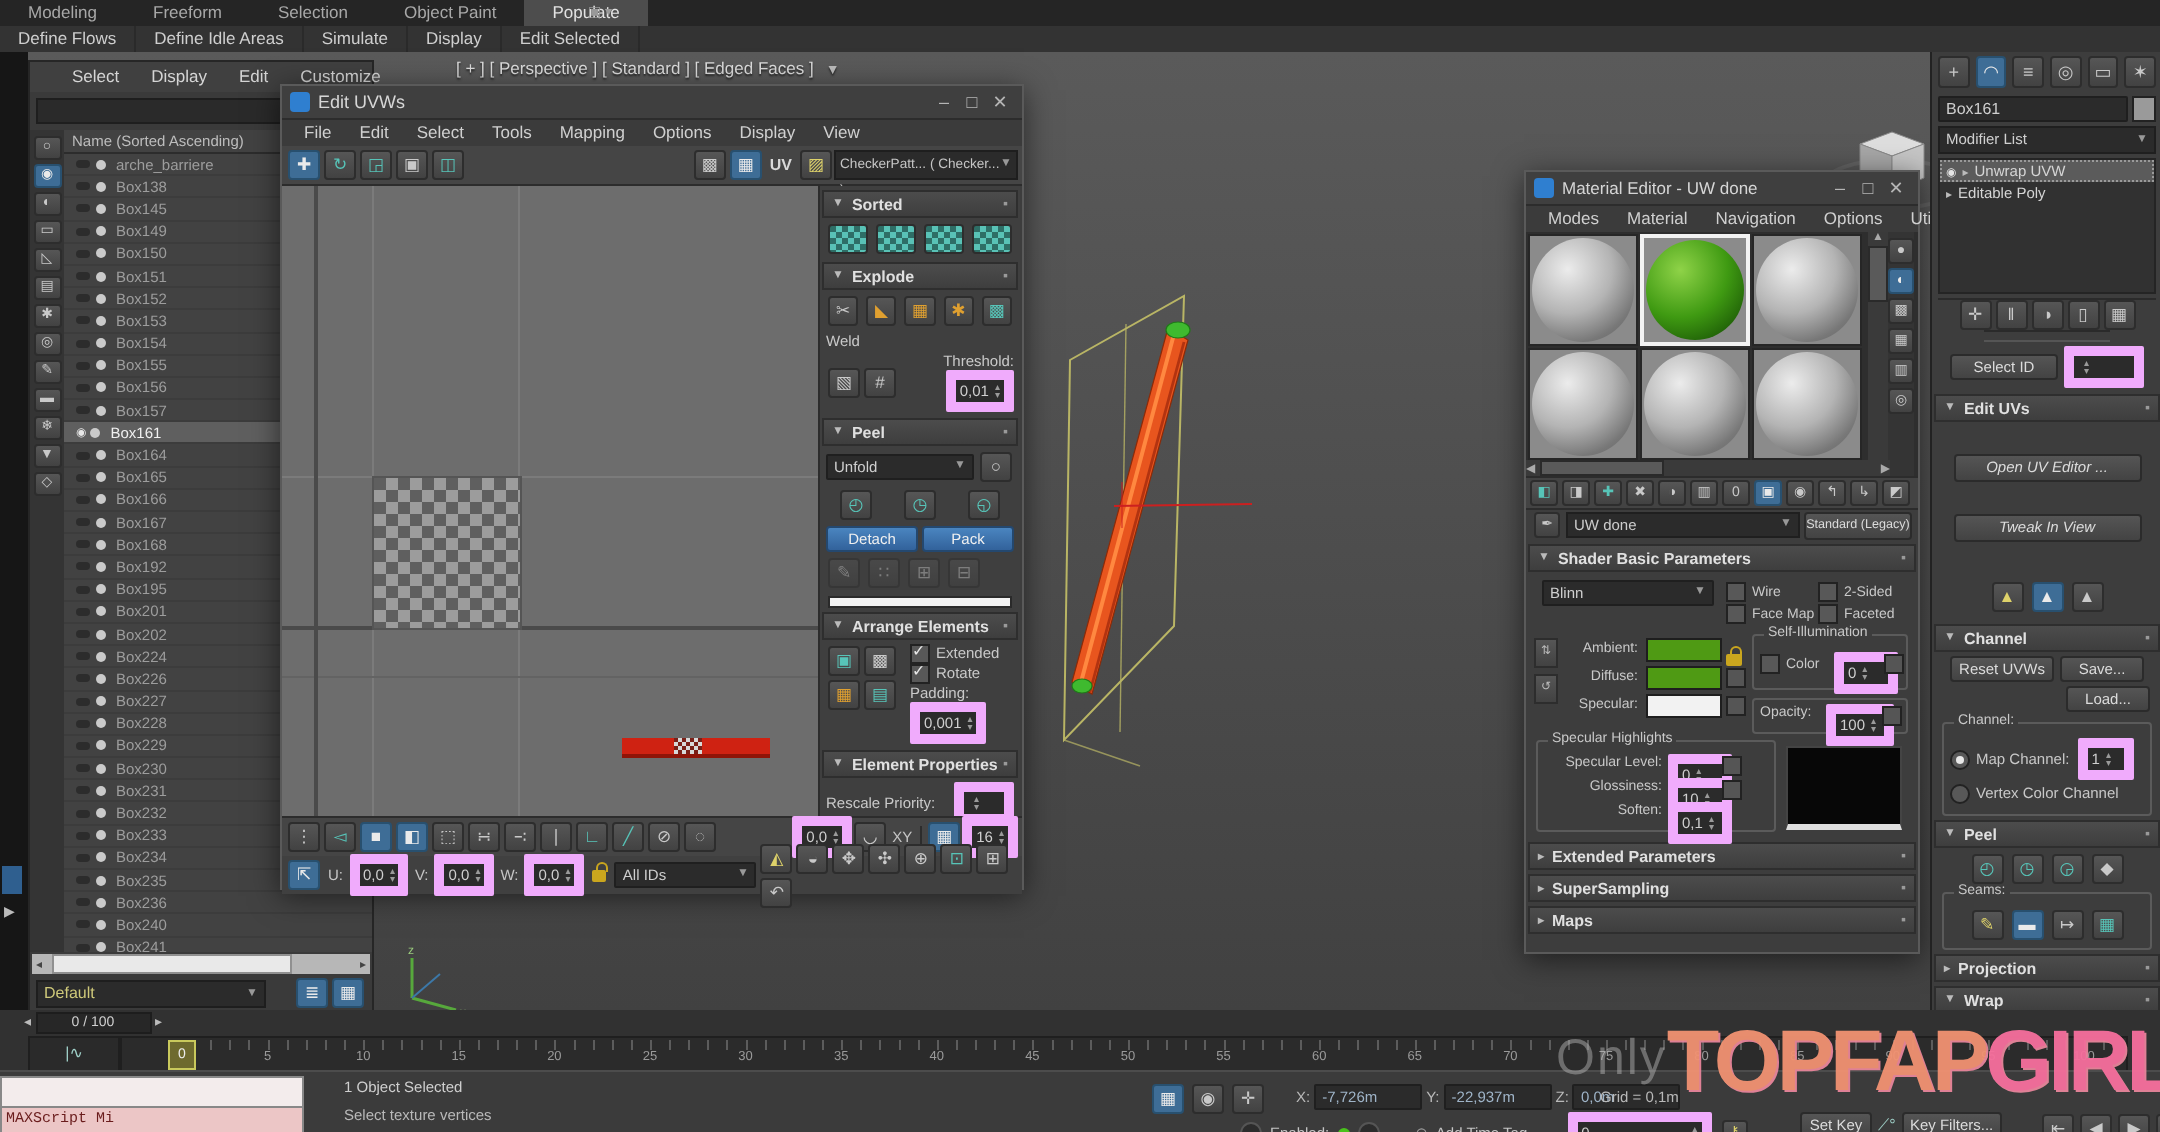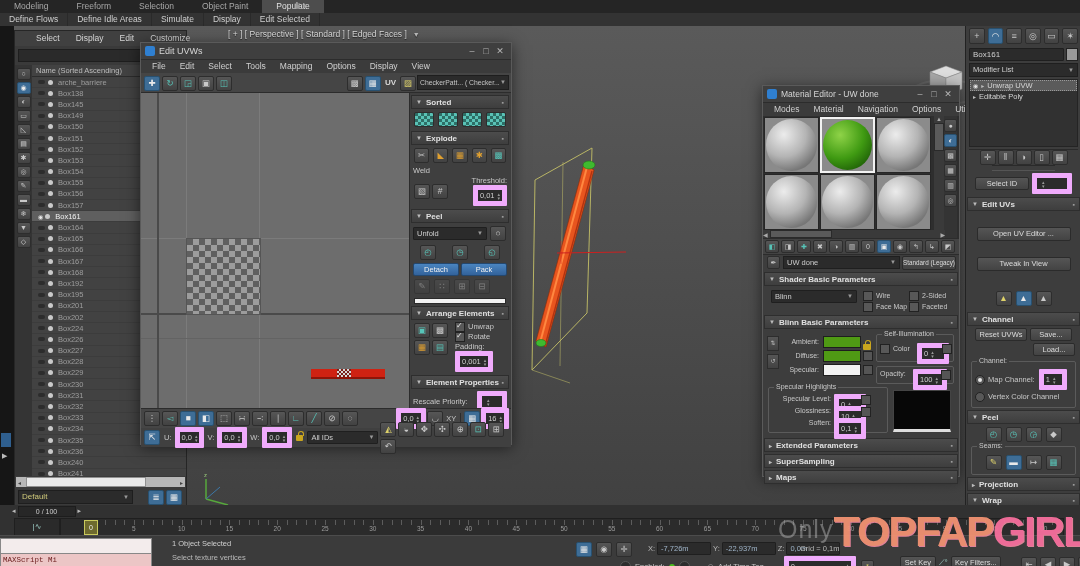--- a/index.html
+++ b/index.html
@@ -148,21 +148,21 @@
   .cp-dd .caret{margin-left:auto;color:#999;font-size:6px;}
   .stackbox{margin:2px 3px;height:66px;background:#313131;border:1px solid #242424;}
   .stk-row{height:11px;display:flex;align-items:center;color:#d5d5d5;padding-left:3px;gap:3px;}
   .stk-row.selected{background:#5b5b5b;outline:1px dotted #9a9a9a;outline-offset:-1px;}
   .stk-row .tri{font-size:6px;color:#bbb;}
   .stk-row .eye{font-size:6px;color:#e5e5e5;}
   .stk-btns{height:14px;display:flex;align-items:center;justify-content:center;margin:1px 3px;border-top:1px solid #2a2a2a;}
   .splitter{height:4px;margin:1px 26px;border-top:1px solid #2a2a2a;border-bottom:1px solid #555;}
   .cp-row{display:flex;align-items:center;gap:3px;padding:1px 6px;justify-content:center;}
   .cp-center{display:flex;justify-content:center;gap:2px;padding:1px 0;}
-  .cp-btn-wide{display:block;margin:16px auto;width:92px;height:12px;line-height:12px;}
+  .cp-btn-wide{display:block;margin:16px auto;width:92px;height:12px;line-height:12px;font-style:italic;}
   .seams-grp{margin:2px 5px;padding:6px 3px 2px 3px;}
 
   
   .tl-zone{left:0;top:505px;width:1080px;height:30px;background:#313131;}
   .framebox{position:absolute;left:12px;top:1px;height:10px;display:flex;align-items:center;gap:2px;font-size:7px;color:#bbb;}
   .framebox .box{width:56px;height:9px;background:#272727;border:1px solid #1d1d1d;text-align:center;line-height:9px;color:#cfcfcf;}
   .tl-icobox{position:absolute;left:14px;top:13px;width:44px;height:16px;background:#2a2a2a;border:1px solid #1f1f1f;
              color:#9fd0c8;font-size:8px;text-align:center;line-height:16px;}
   .ruler{position:absolute;left:60px;top:13px;width:1002px;height:16px;background:#2b2b2b;border:1px solid #1f1f1f;}
   .ruler .ticks{position:absolute;left:25px;right:8px;top:1px;height:5px;
@@ -594,21 +594,21 @@
           </div>
         <div class="progress"></div>
         <div class="roll-h">
             <span class="tri">▼</span>
             <span>Arrange Elements</span>
             <span class="plus">▪</span>
           </div>
         <div class="side-row" style="align-items:flex-start;">
           <span style="width:40px;display:inline-block;"><span class="icn c-teal">▣</span><span class="icn">▩</span><span class="icn c-orange">▦</span><span class="icn c-teal">▤</span></span>
           <span style="flex:1;">
-            <div><span class="cb checked"></span><span>Unwrap</span></div>
+            <div><span class="cb checked"></span><span>Extended</span></div>
             <div><span class="cb checked"></span><span>Rotate</span></div>
             <div>Padding:</div>
             <span class="spin">
                 <span>0,001</span>
                 <span class="arr">▴<br>▾</span>
               </span>
           </span>
         </div>
         <div class="roll-h">
             <span class="tri">▼</span>
@@ -760,25 +760,20 @@
     <div class="shader-content">
       <div class="fld" style="position:absolute;left:8px;top:3px;width:78px;display:flex;">
           <span>Blinn</span>
           <span style="margin-left:auto;font-size:6px;color:#999;">▼</span>
         </div>
       <span style="position:absolute;left:100px;top:4px;"><span class="cb"></span><span>Wire</span></span>
       <span style="position:absolute;left:146px;top:4px;"><span class="cb"></span><span>2-Sided</span></span>
       <span style="position:absolute;left:100px;top:15px;"><span class="cb"></span><span>Face Map</span></span>
       <span style="position:absolute;left:146px;top:15px;"><span class="cb"></span><span>Faceted</span></span>
     </div>
-    <div class="roll-h">
-        <span class="tri">▼</span>
-        <span>Blinn Basic Parameters</span>
-        <span class="plus">▪</span>
-      </div>
     <div class="blinn-content">
       <span class="mini-btn" style="left:4px;top:6px;">⇅</span>
       <span class="mini-btn" style="left:4px;top:24px;">↺</span>
       <span style="position:absolute;left:16px;top:8px;width:40px;text-align:right;">Ambient:</span>
       <span class="swatch" style="position:absolute;left:60px;top:6px;background:#4f9a14;"></span>
       <span style="position:absolute;left:16px;top:22px;width:40px;text-align:right;">Diffuse:</span>
       <span class="swatch" style="position:absolute;left:60px;top:20px;background:#4f9a14;"></span>
       <span style="position:absolute;left:16px;top:36px;width:40px;text-align:right;">Specular:</span>
       <span class="swatch" style="position:absolute;left:60px;top:34px;background:#f2f2f2;"></span>
       <span class="lock" style="position:absolute;left:100px;top:14px;"></span>

